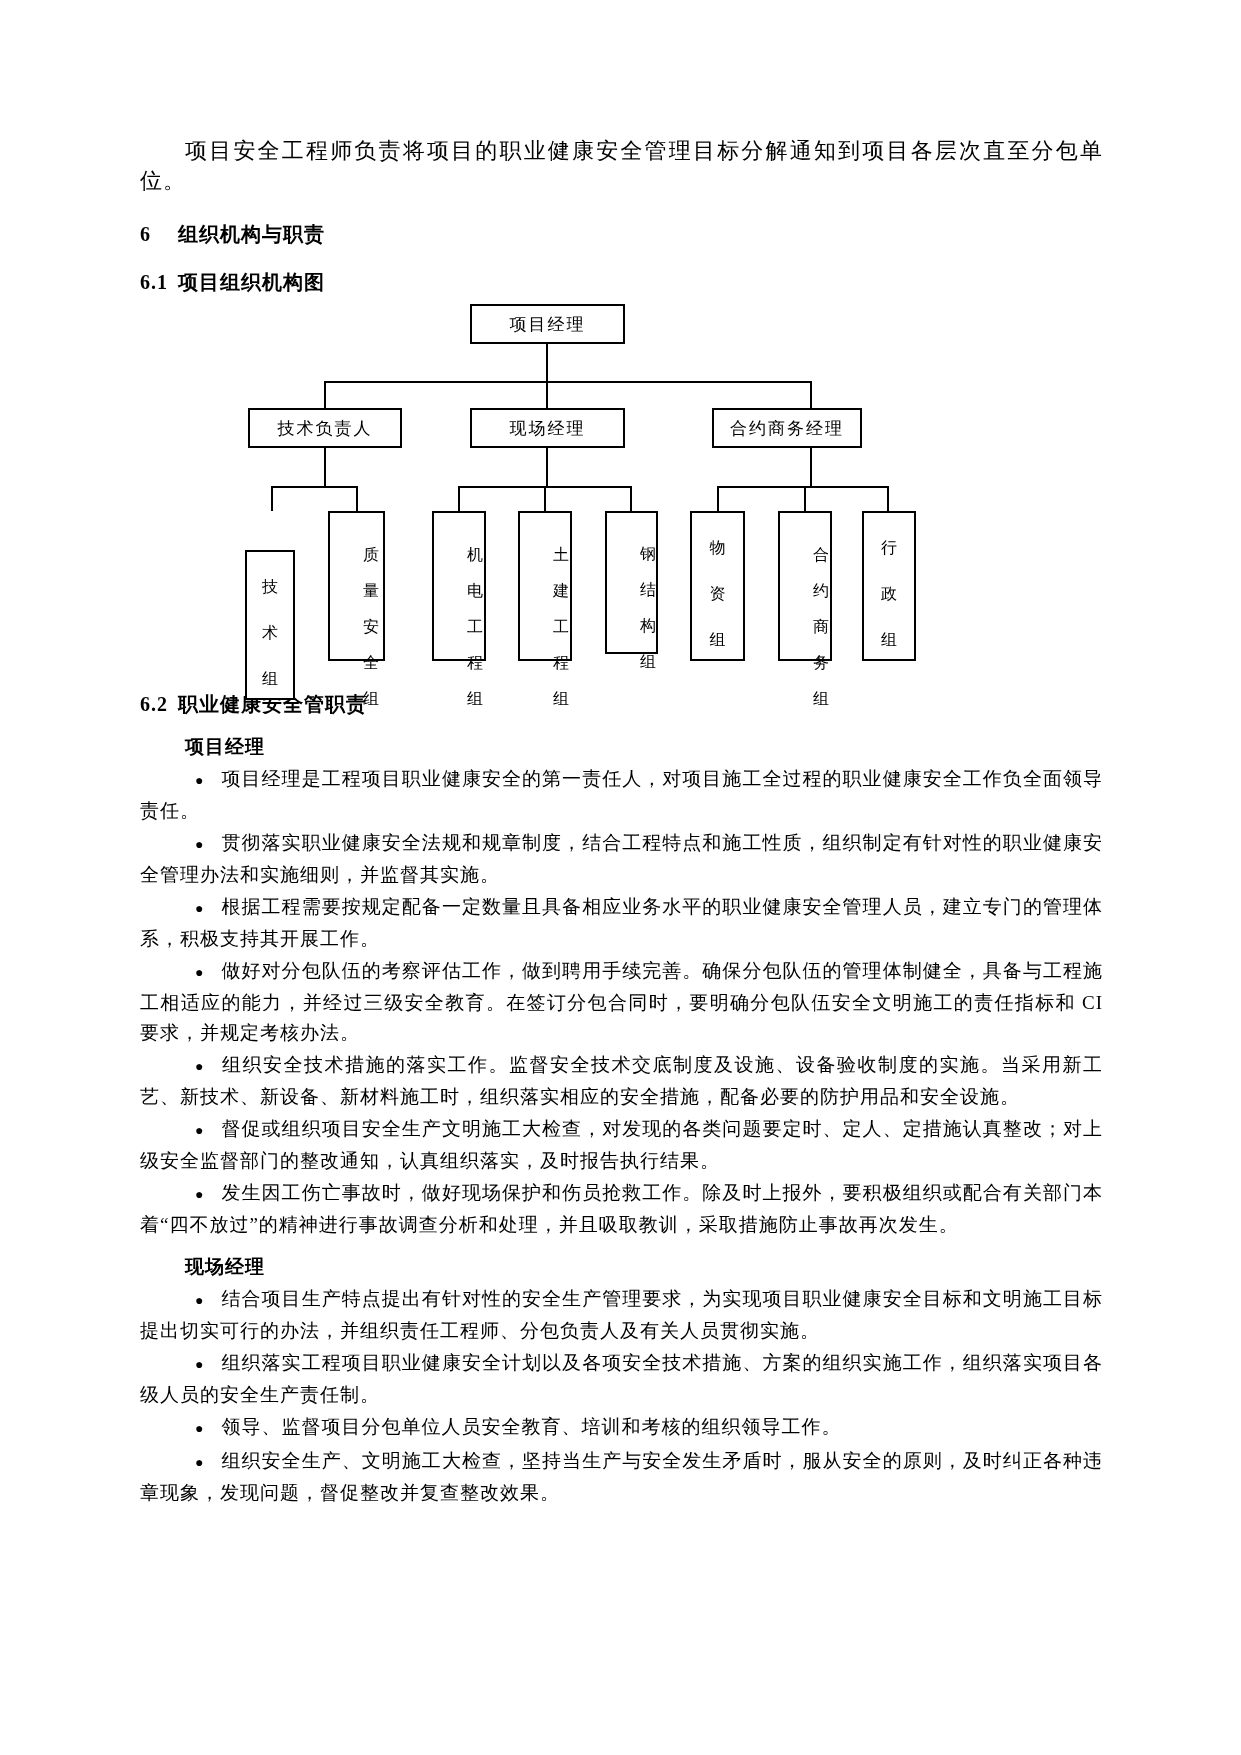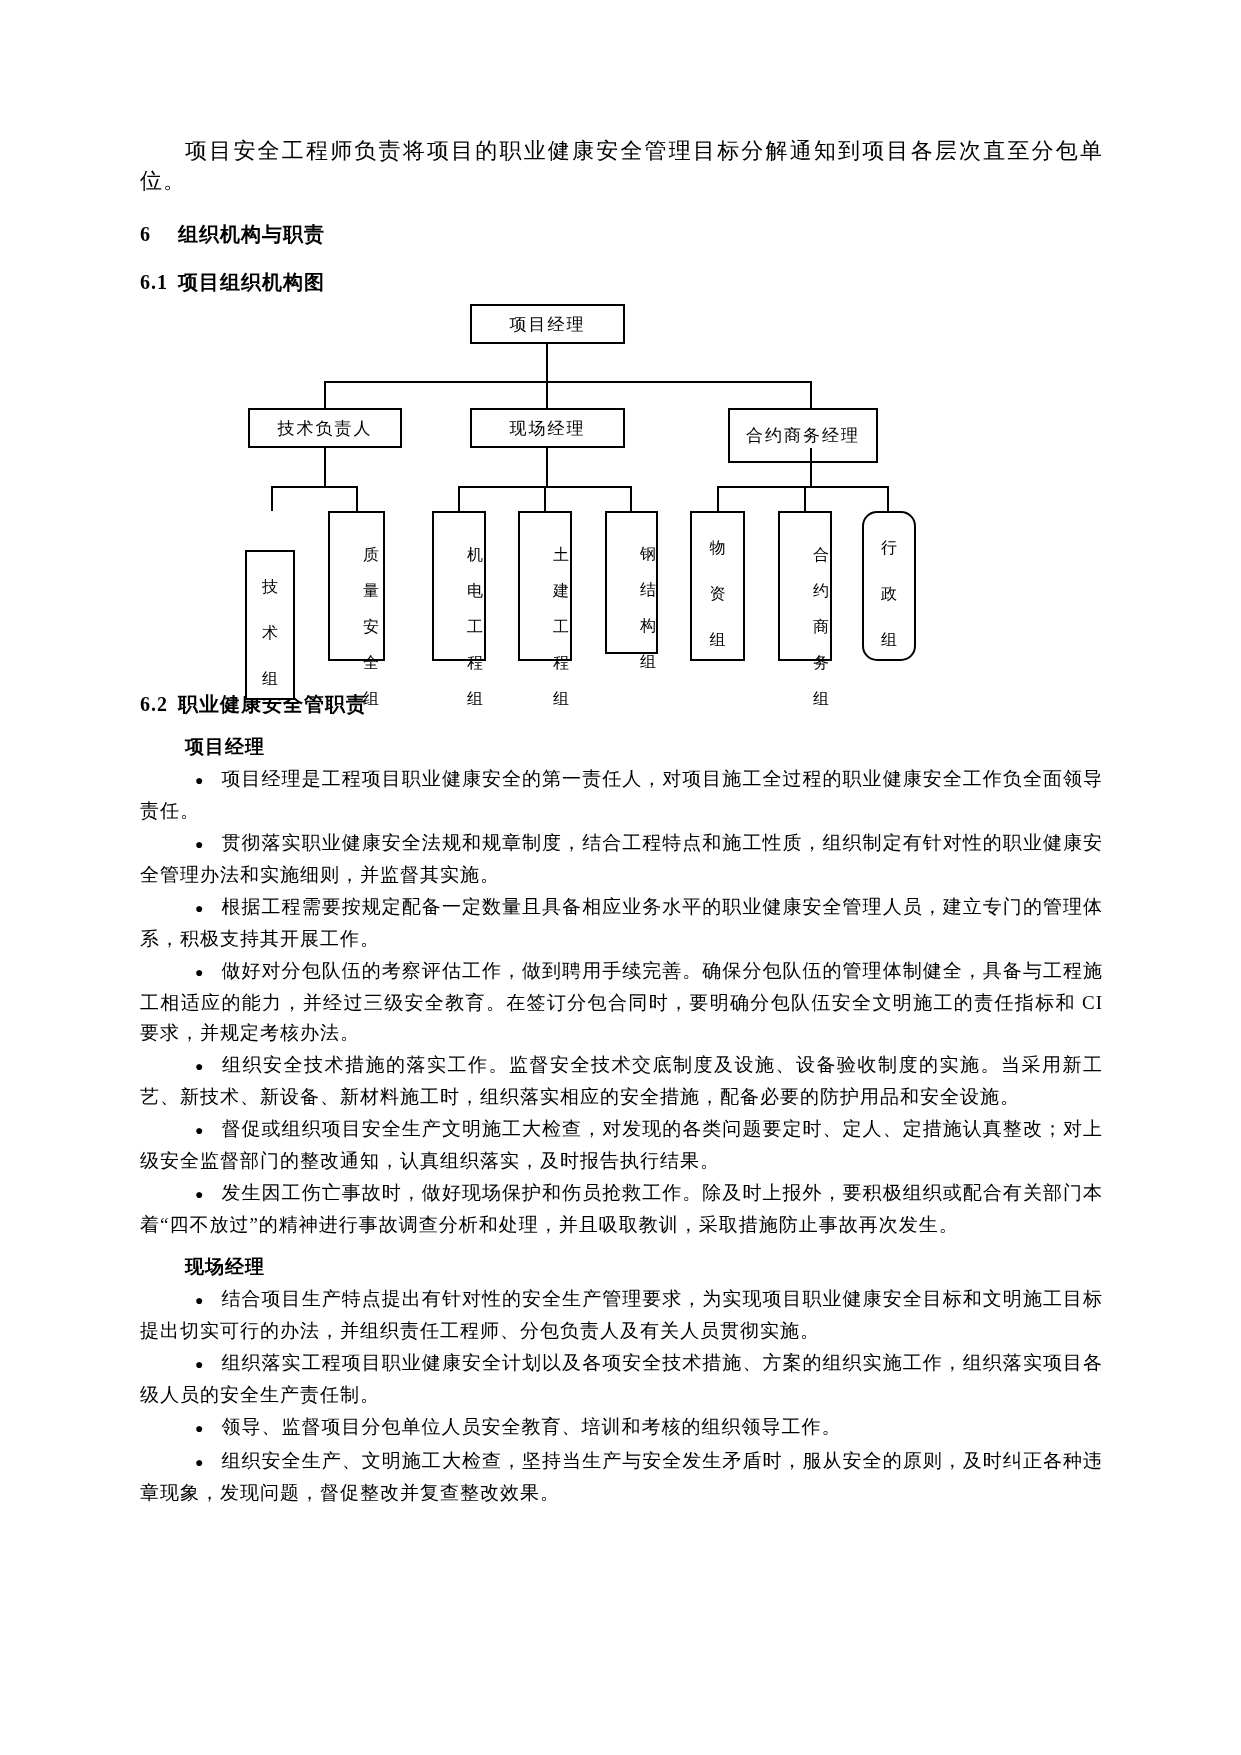--- a/index.html
+++ b/index.html
@@ -50,21 +50,21 @@
       <div class="obox" style="left:330px;top:6px;width:155px;height:40px;">项目经理</div>
 
       <div class="vl" style="left:406px;top:46px;height:37px;"></div>
       <div class="hl" style="left:184px;top:83px;width:488px;"></div>
       <div class="vl" style="left:184px;top:83px;height:27px;"></div>
       <div class="vl" style="left:406px;top:83px;height:27px;"></div>
       <div class="vl" style="left:670px;top:83px;height:27px;"></div>
 
       <div class="obox" style="left:108px;top:110px;width:154px;height:40px;">技术负责人</div>
       <div class="obox" style="left:330px;top:110px;width:155px;height:40px;">现场经理</div>
-      <div class="obox" style="left:588px;top:110px;width:150px;height:55px;">合约商务经理</div>
+      <div class="obox" style="left:572px;top:110px;width:150px;height:40px;">合约商务经理</div>
 
       <div class="vl" style="left:184px;top:150px;height:38px;"></div>
       <div class="vl" style="left:406px;top:150px;height:38px;"></div>
       <div class="vl" style="left:670px;top:150px;height:38px;"></div>
 
       <div class="hl" style="left:131px;top:188px;width:87px;"></div>
       <div class="hl" style="left:318px;top:188px;width:174px;"></div>
       <div class="hl" style="left:577px;top:188px;width:172px;"></div>
 
       <div class="vl" style="left:131px;top:188px;height:25px;"></div>
@@ -90,21 +90,21 @@
         </div>
       <div class="vbox v45" style="left:465px;top:213px;width:53px;height:143px;font-family:Liberation Mono, monospace;">
           <div class="vin">钢结构组</div>
         </div>
       <div class="vbox v3" style="left:550px;top:213px;width:55px;height:150px;">
           <div class="vin">物资组</div>
         </div>
       <div class="vbox v45" style="left:638px;top:213px;width:54px;height:150px;">
           <div class="vin">合约商务组</div>
         </div>
-      <div class="vbox v3" style="left:722px;top:213px;width:54px;height:150px;border-radius:15px;">
+      <div class="vbox v3" style="left:722px;top:213px;width:54px;height:150px;">
           <div class="vin">行政组</div>
         </div>
     </div>
 
     <p class="hsec h62"><span class="hnum">6.2</span><span>职业健康安全管职责</span></p>
 
     <p class="subhead">项目经理</p>
 
     <p class="bullet"><span class="dot">●</span><span>项目经理是工程项目职业健康安全的第一责任人，对项目施工全过程的职业健康安全工作负全面领导责任。</span></p>
     <p class="bullet"><span class="dot">●</span><span>贯彻落实职业健康安全法规和规章制度，结合工程特点和施工性质，组织制定有针对性的职业健康安全管理办法和实施细则，并监督其实施。</span></p>

